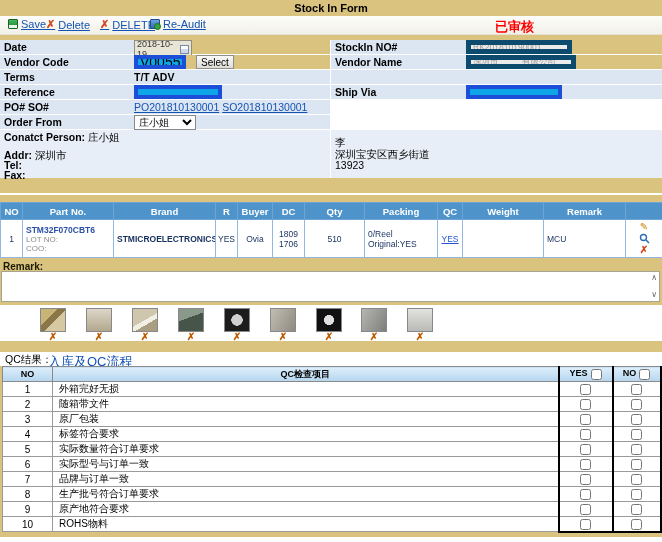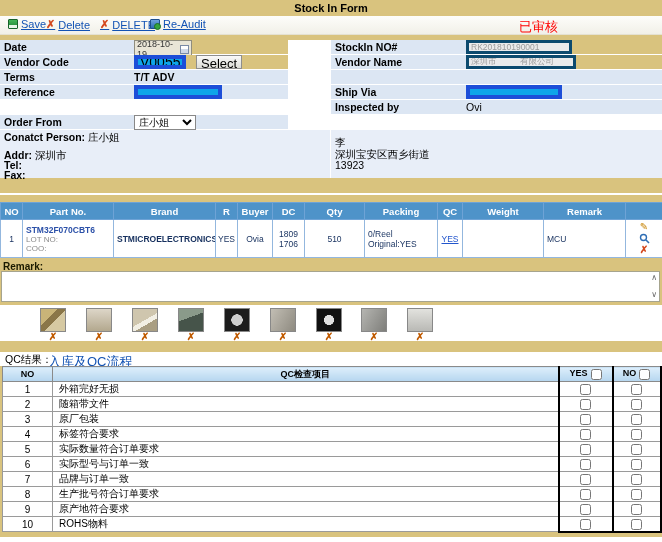--- a/index.html
+++ b/index.html
@@ -14,38 +14,38 @@
              background:linear-gradient(#fdfdfa,#f1f0e8); border-bottom:1px solid #e4e1d2; }
   .tb-link { position:absolute; top:2px; font-size:11px; color:#1353b4; text-decoration:underline;
              display:flex; align-items:center; gap:3px; cursor:pointer; white-space:nowrap; }
   .ic-save { display:inline-block; width:10px; height:10px; background:linear-gradient(#43b457,#1f8534);
              border:1px solid #17632a; border-radius:1px; box-shadow:inset 0 -3px 0 #e8f5e9; }
   .ic-x { color:#d4491f; font-weight:bold; font-style:normal; font-size:11px; text-decoration:none; display:inline-block; }
   .ic-reaudit { position:relative; display:inline-block; width:10px; height:10px;
                 background:linear-gradient(#6fa3dd,#2d6cb5); border:1px solid #1d4f8c; border-radius:1px; }
   .ic-reaudit::after { content:""; position:absolute; right:-2px; bottom:-2px; width:5px; height:5px;
                        background:#35a53c; border-radius:50%; border:1px solid #1d6e23; }
-  .status-red { position:absolute; left:495px; top:2px; color:#f00; font-weight:normal; font-size:13px;margin-left:24px; }
+  .status-red { position:absolute; left:495px; top:2px; color:#f00; font-weight:bold; font-size:13px; }
 
   
   .formwrap { position:absolute; top:40px; left:0; width:662px; height:90px; background:#fff; }
   .frow { position:absolute; height:14px; background:#dce6f3; overflow:visible; }
-  .rl { left:0; width:288px; } .rr { left:331px; width:331px; }
+  .rl { left:0; width:330px; } .rr { left:331px; width:331px; }
   .flabel { position:absolute; left:4px; top:1px; font-size:10.5px; font-weight:bold; color:#000; white-space:nowrap; }
   .vtan { position:absolute; top:0; bottom:0; right:0; background:#d9c37e; }
   .vtxt { position:absolute; top:1px; font-size:10.5px; color:#000; white-space:nowrap; }
   .bold { font-weight:bold; }
   .inp { position:absolute; top:0; height:14px; font-size:14px; border:4px solid #1d4ed8; background:#0ea5e9;
          padding:0 2px; font-family:"Liberation Sans",sans-serif; }
-  .dis { background:#ebebeb; color:#9b9b9b; border:3px solid #0c4a6e; }
+  .dis { background:#ebebeb; color:#9b9b9b; border:5px solid #0c4a6e; }
   .datebox { position:absolute; top:0; height:14px; background:#e9e5d6; border:1px solid #8f8d7e;
              font-size:9px; color:#333; display:flex; align-items:center; padding:8px 2px; gap:3px; }
   .cal { display:inline-block; width:10px; height:9px; background:linear-gradient(#fff 0 3px,#cfd8e8 3px);
          border:1px solid #7a8aa6; }
-  .selbtn { position:absolute; top:0; height:14px; font-size:13px; border:1px solid #8e8e8e;
+  .selbtn { position:absolute; top:0; height:14px; font-size:10px; border:1px solid #8e8e8e;
             background:linear-gradient(#fafafa,#dcdcd6); padding:0 4px; cursor:pointer;
             font-family:"Liberation Sans",sans-serif; }
   .sel { position:absolute; top:0; height:15px; font-size:10px; border:1px solid #888; background:#fff;
          font-family:"Liberation Sans",sans-serif; }
   .flink { font-size:10.5px; color:#1353b4; text-decoration:underline; cursor:pointer; }
 
   
   .contactwrap { position:absolute; top:130px; left:0; width:526px; height:48px; background:#fff;padding-left:10px; }
   .cl, .cr { position:absolute; top:0; height:48px; background:#e8eef8; }
   .cl { left:0; width:330px; } .cr { left:331px; width:331px; }
@@ -172,23 +172,26 @@
 
     <div class="frow rl" style="top:45px">
       <span class="flabel">Reference</span>
       <input class="inp" style="left: 134px; width: 88px;" value="">
     </div>
     <div class="frow rr" style="top:45px">
       <span class="flabel">Ship Via</span>
       <input class="inp" style="left: 135px; width: 96px;" value="">
     </div>
 
-    <div class="frow rr" style="top:60px">
-      <span class="flabel">Inspected by</span>
-      <span class="vtxt" style="left:135px">Ovi</span>
+    <div class="frow rl" style="top:60px">
+      <span class="flabel">PO# SO#</span>
+      <span class="vtxt" style="left:134px">
+        <a class="flink">PO201810130001</a>
+        <a class="flink">SO201810130001</a>
+      </span>
     </div>
 
     <div class="frow rl" style="top:75px">
       <span class="flabel">Order From</span>
       <select class="sel" style="left:134px;width:62px">
         <option>庄小姐</option>
       </select>
     </div>
   </div>
 

